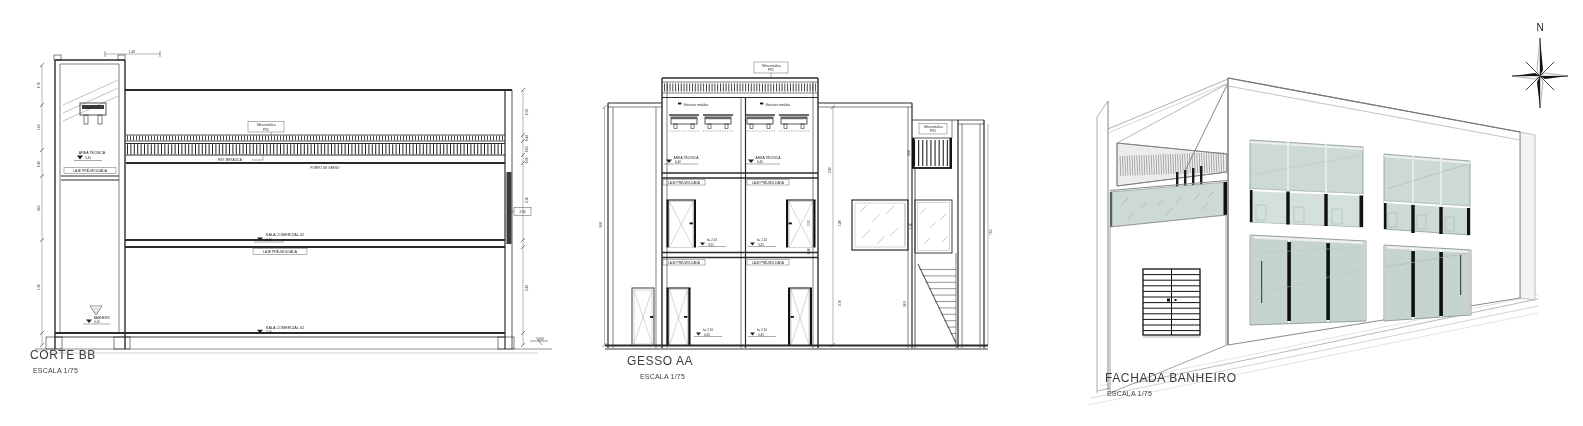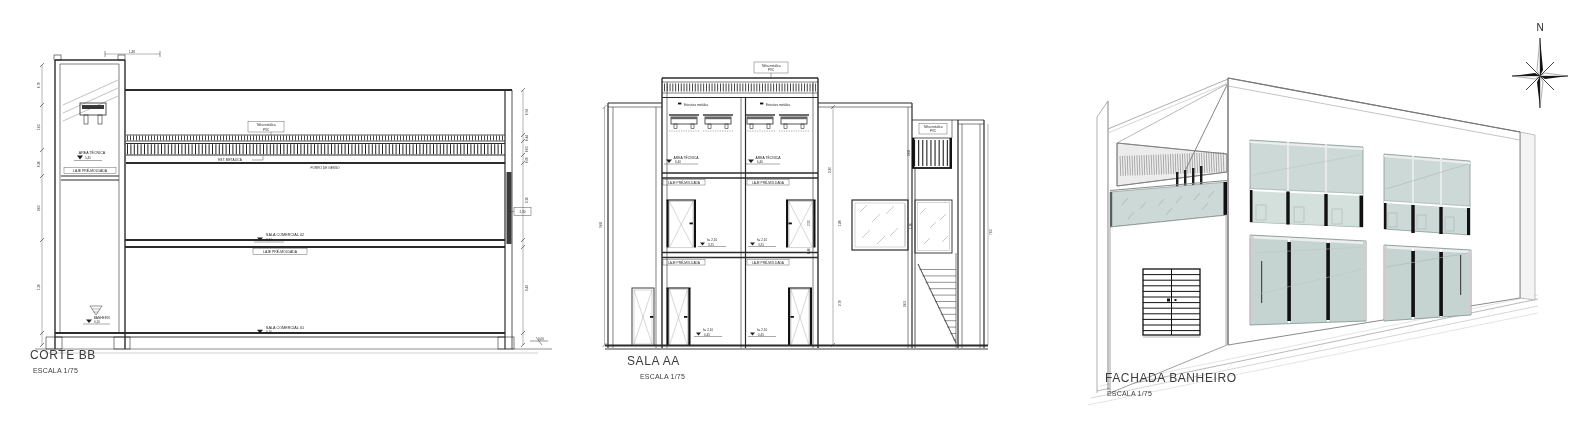--- a/index.html
+++ b/index.html
@@ -600,17 +600,17 @@
     <polygon points="35,90 38,64 35,58" fill="#fff" stroke="#333" stroke-width=".4"></polygon>
     <polygon points="7,58 30,55 35,58" fill="#111"></polygon>
     <polygon points="7,58 30,61 35,58" fill="#fff" stroke="#333" stroke-width=".4"></polygon>
   </g>
   <text x="35" y="13" text-anchor="middle" font-size="10" fill="#3646bd">N</text>
 </svg>
 
 <div class="title" style="left:30px;top:348px">CORTE BB</div>
 <div class="scaletxt" style="left:33px;top:367px">ESCALA 1/75</div>
 
-<div class="title" style="left:627px;top:354px">SALA AA</div>
+<div class="title" style="left:627px;top:354px">GESSO AA</div>
 <div class="scaletxt" style="left:640px;top:373px">ESCALA 1/75</div>
 
 <div class="title" style="left:1105px;top:371px">FACHADA BANHEIRO</div>
 <div class="scaletxt" style="left:1107px;top:390px">ESCALA 1/75</div>
 
 </body></html>

